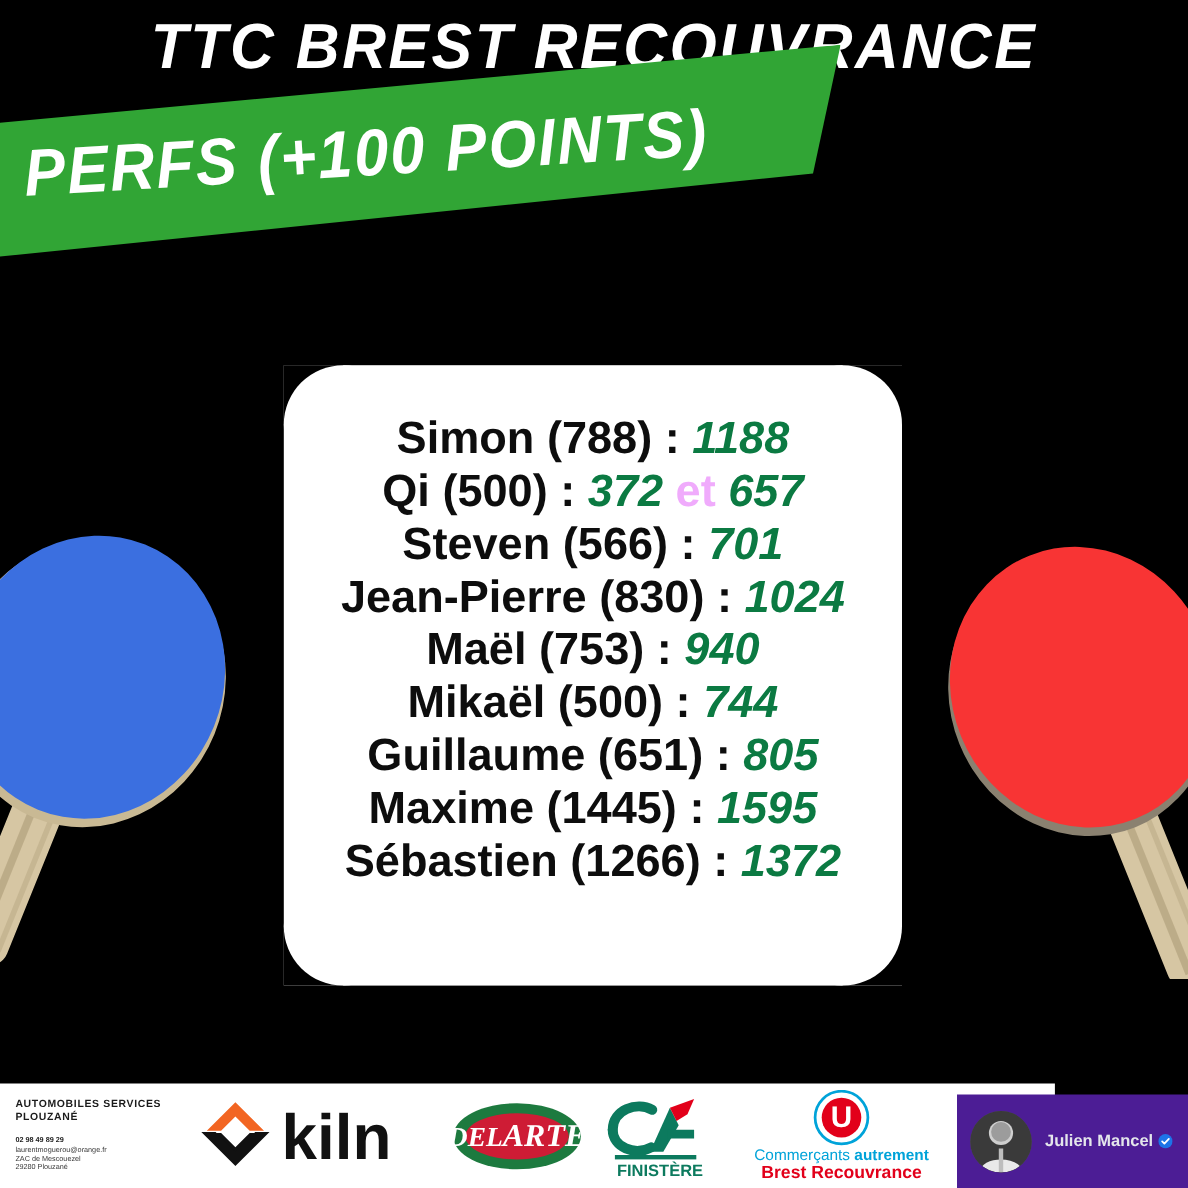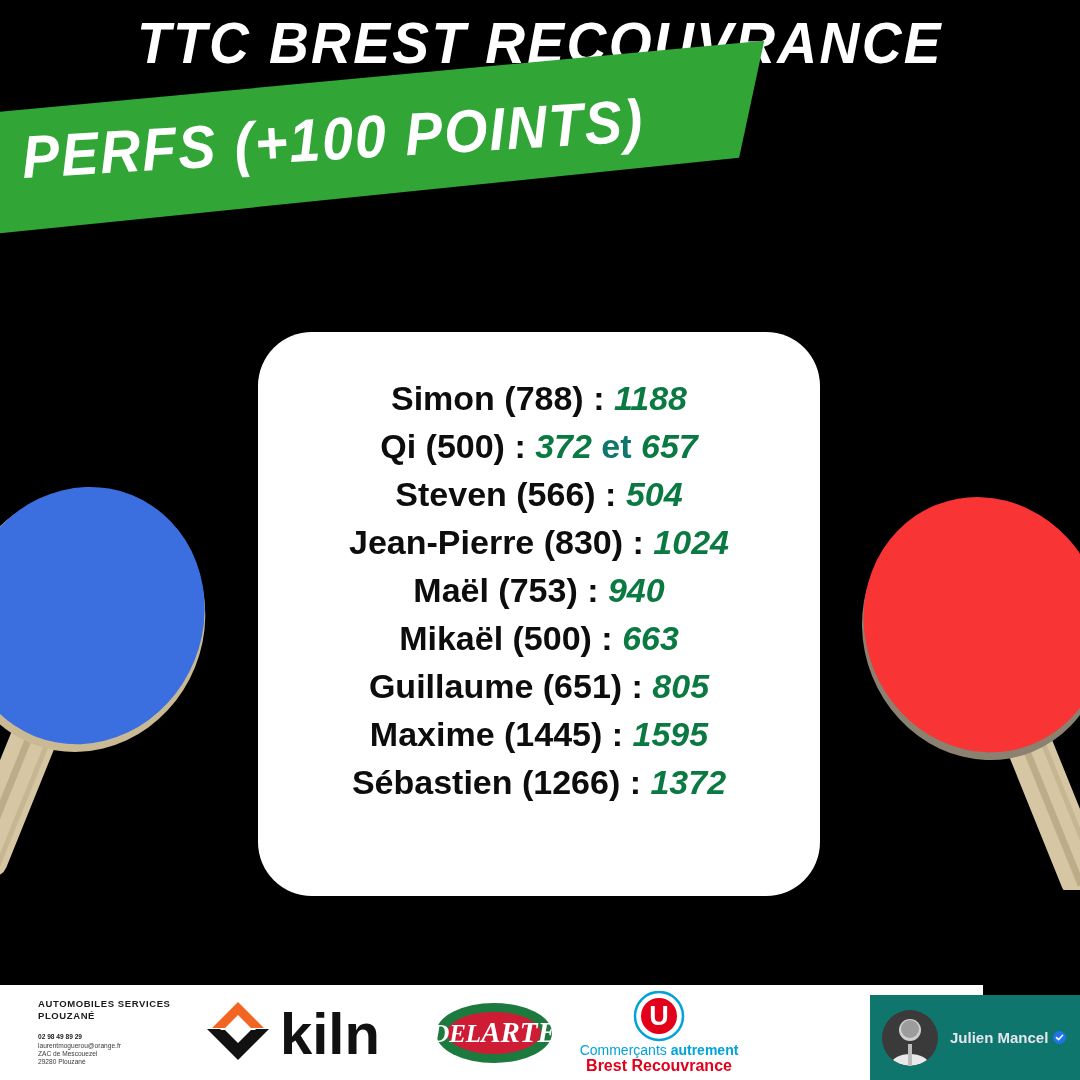--- a/index.html
+++ b/index.html
@@ -114,44 +114,43 @@
 
   #results-list {
     position: absolute;
     left: 0;
     top: 42px;
     width: 562px;
     text-align: center;
   }
   .result-row {
     font-family: "Liberation Sans", sans-serif;
-    font-size: 34px;
+    font-size: 41px;
     line-height: 48px;
     color: #0d0d0d;
     font-weight: bold;
     white-space: nowrap;
   }
   .result-row .pts {
     color: #0b7a42;
     font-style: italic;
     font-weight: bold;
   }
-  .result-row .sep { color: #0f766e; font-style: normal; font-weight: bold; }
+  .result-row .sep { color: #f0abfc; font-style: normal; font-weight: bold; }
 
   
   #sponsor-bar {
     position: absolute;
     left: 0;
     bottom: 0;
     width: 959px;
     height: 95px;
     background: #ffffff;
     display: flex;
     align-items: center;
-    padding-left: 24px;
   }
   .sponsor {
     position: relative;
     display: flex;
     align-items: center;
     justify-content: center;
     height: 95px;
   }
 
   
@@ -189,21 +188,21 @@
   
   #sponsor-superu { width: 200px; }
 
   
   #watermark {
     position: absolute;
     right: 0;
     bottom: 0;
     width: 210px;
     height: 85px;
-    background: #0f766e;
+    background: #4c1d95;
     display: flex;
     align-items: center;
     padding-left: 12px;
     box-sizing: border-box;
   }
   #wm-avatar {
     width: 56px;
     height: 56px;
     border-radius: 50%;
     overflow: hidden;
@@ -268,24 +267,24 @@
     <div id="card-bg"></div>
     <div class="notch" id="notch-tl"></div>
     <div class="notch" id="notch-tr"></div>
     <div class="notch" id="notch-bl"></div>
     <div class="notch" id="notch-br"></div>
 
     <div id="results-list">
 
     <div class="result-row"><span>Simon (788) : </span><span class="pts">1188</span></div>
         <div class="result-row"><span>Qi (500) : </span><span class="pts">372</span><span class="sep"> et </span><span class="pts">657</span></div>
-        <div class="result-row"><span>Steven (566) : </span><span class="pts">504</span></div>
+        <div class="result-row"><span>Steven (566) : </span><span class="pts">701</span></div>
         <div class="result-row"><span>Jean-Pierre (830) : </span><span class="pts">1024</span></div>
         <div class="result-row"><span>Maël (753) : </span><span class="pts">940</span></div>
-        <div class="result-row"><span>Mikaël (500) : </span><span class="pts">663</span></div>
+        <div class="result-row"><span>Mikaël (500) : </span><span class="pts">744</span></div>
         <div class="result-row"><span>Guillaume (651) : </span><span class="pts">805</span></div>
         <div class="result-row"><span>Maxime (1445) : </span><span class="pts">1595</span></div>
         <div class="result-row"><span>Sébastien (1266) : </span><span class="pts">1372</span></div>
       </div>
   </div>
 
   <div id="sponsor-bar">
 
     <div class="sponsor" id="sponsor-automobiles">
       <div class="auto-name">AUTOMOBILES SERVICES</div>
@@ -308,20 +307,31 @@
     </div>
 
     <div class="sponsor" id="sponsor-delarte">
       <svg width="118" height="78" viewBox="0 0 118 78">
         <ellipse cx="59" cy="39" rx="58" ry="30" fill="#1d7a3f"></ellipse>
         <ellipse cx="59" cy="39" rx="47" ry="21" fill="#ce1c35"></ellipse>
         <text x="59" y="48" text-anchor="middle" font-family="'Liberation Serif', serif" font-size="25" font-weight="bold" font-style="italic" fill="#ffffff">DEL<tspan font-size="29">ARTE</tspan></text>
       </svg>
     </div>
 
+    <div class="sponsor" id="sponsor-ca">
+      <svg width="110" height="80" viewBox="0 0 110 80">
+        <path d="M12 34 C12 16, 34 8, 48 16" stroke="#0c7a5e" stroke-width="9" fill="none" stroke-linecap="round"></path>
+        <path d="M12 34 C12 50, 32 58, 47 50" stroke="#0c7a5e" stroke-width="9" fill="none" stroke-linecap="round"></path>
+        <path d="M46 54 L64 14 L72 30 L58 54 Z" fill="#0c7a5e"></path>
+        <path d="M64 14 L86 6 L80 20 L70 26 Z" fill="#e2001a"></path>
+        <path d="M62 34 L86 34 L86 42 L62 42 Z" fill="#0c7a5e"></path>
+        <rect x="14" y="57" width="74" height="4" fill="#0c7a5e"></rect>
+        <text x="55" y="76" text-anchor="middle" font-family="'Liberation Sans', sans-serif" font-size="15" font-weight="bold" fill="#0c7a5e">FINISTÈRE</text>
+      </svg>
+    </div>
 
     <div class="sponsor" id="sponsor-superu">
       <svg width="190" height="84" viewBox="0 0 190 84">
         <circle cx="95" cy="25" r="24" fill="none" stroke="#00a3d9" stroke-width="2.5"></circle>
         <circle cx="95" cy="25" r="18" fill="#e2001a"></circle>
         <text x="95" y="34" text-anchor="middle" font-family="'Liberation Sans', sans-serif" font-size="27" font-weight="bold" fill="#ffffff">U</text>
         <text x="95" y="64" text-anchor="middle" font-family="'Liberation Sans', sans-serif" font-size="14" fill="#00a3d9">
           <tspan>Commerçants </tspan><tspan font-weight="bold">autrement</tspan>
         </text>
         <text x="95" y="80" text-anchor="middle" font-family="'Liberation Sans', sans-serif" font-size="16" font-weight="bold" fill="#e2001a">Brest Recouvrance</text>

